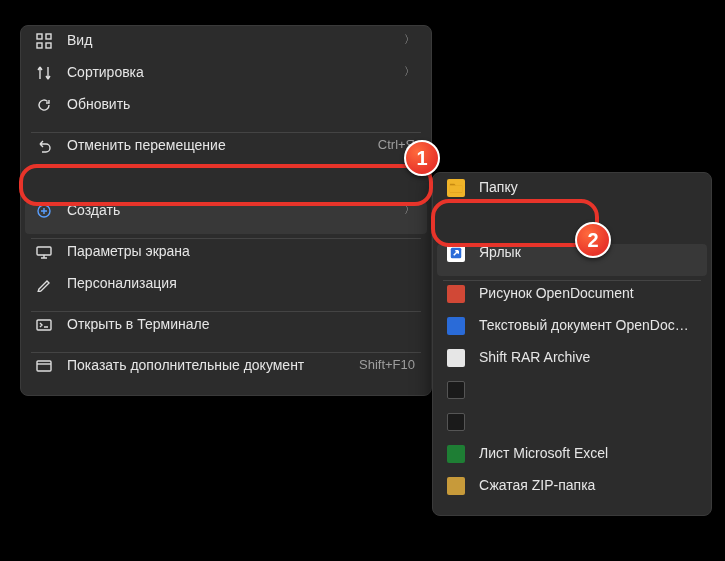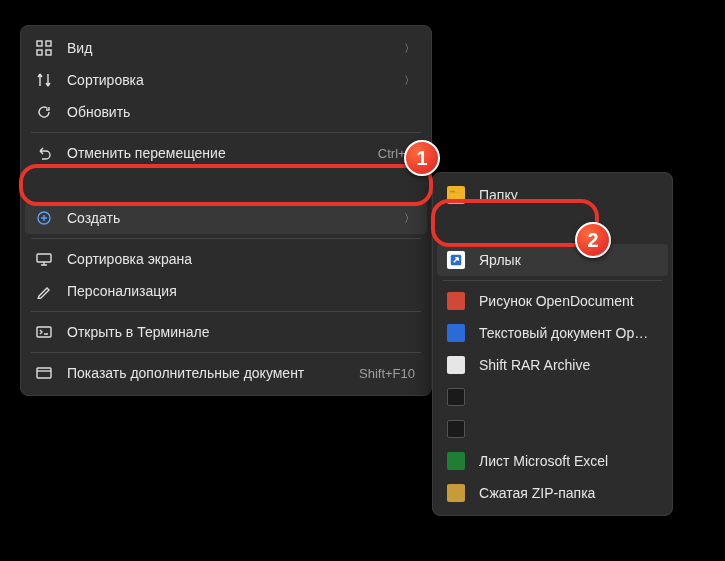--- a/index.html
+++ b/index.html
@@ -22,25 +22,24 @@
     box-shadow: 0 4px 20px rgba(0,0,0,0.6);
   }
   .main-menu {
     left: 20px;
     top: 25px;
     width: 412px;
   }
   .sub-menu {
     left: 432px;
     top: 172px;
-    width: 241px;
+    width: 280px;
   }
   .menu-item {
     display: flex;
-    align-items: center;
     height: 32px;
     padding: 0 12px 0 10px;
     border-radius: 4px;
     cursor: default;
     position: relative;
   }
   .menu-item.highlighted {
     background: #383838;
     margin-top: 33px;
   }
@@ -162,21 +161,21 @@
 
   <div class="sep"></div>
 
   <div class="menu-item">
     <span class="icon">
       <svg viewBox="0 0 16 16" fill="none" stroke="#ddd" stroke-width="1.4">
           <rect x="1" y="3" width="14" height="8" rx="1"></rect>
           <path d="M5 14h6M8 11v3"></path>
         </svg>
     </span>
-    <span class="label">Сортировка экрана</span>
+    <span class="label">Параметры экрана</span>
   </div>
 
   <div class="menu-item">
     <span class="icon">
       <svg viewBox="0 0 16 16" fill="none" stroke="#ddd" stroke-width="1.4">
           <path d="M3 13l8-8 2 2-8 8-3 1z"></path>
         </svg>
     </span>
     <span class="label">Персонализация</span>
   </div>

